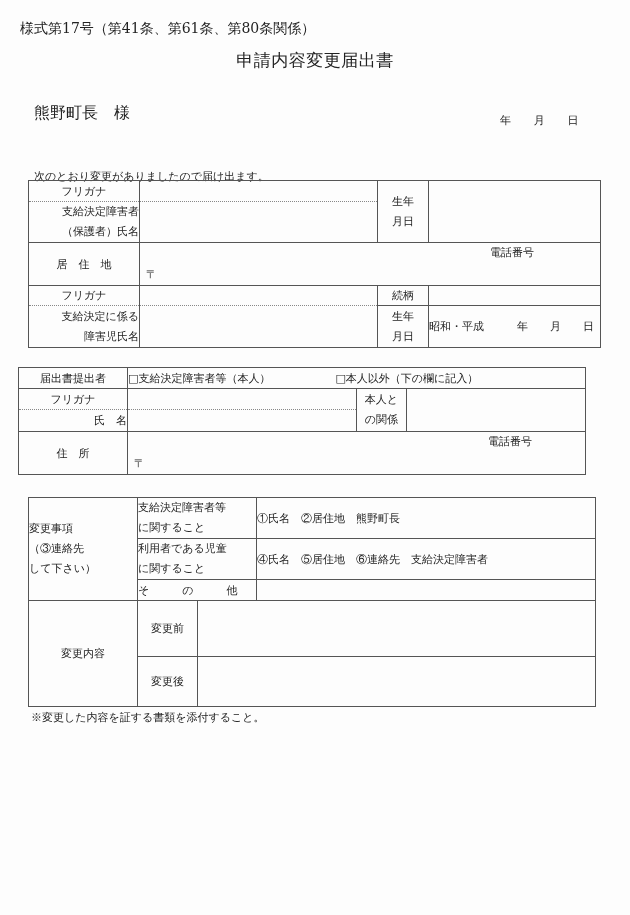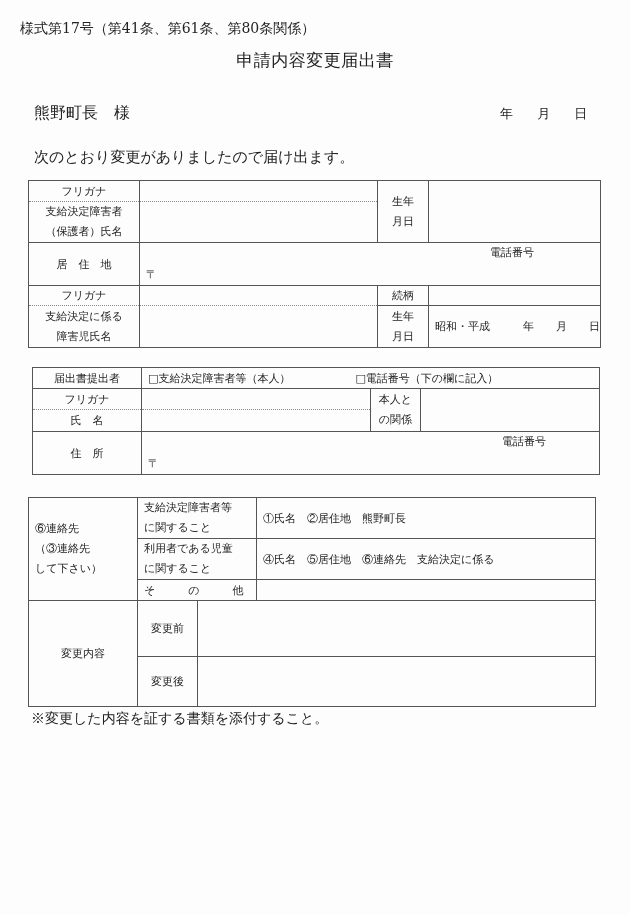--- a/index.html
+++ b/index.html
@@ -5,38 +5,38 @@
     html, body { margin: 0; padding: 0; }
     body {
       width: 630px; height: 915px; background: #fdfdfd; position: relative;
       font-family: "DejaVu Serif", "Liberation Serif", serif;
       color: #222; font-size: 11px; overflow: hidden;
     }
     .abs { position: absolute; white-space: nowrap; }
     .form-no { left: 20px; top: 20px; font-size: 14px; }
     .title { left: 0; width: 630px; top: 49px; text-align: center; font-size: 17px; letter-spacing: 0.5px; }
     .addressee { left: 34px; top: 103px; font-size: 16px; }
-    .date { left: 500px; top: 105px; font-size: 13px; word-spacing: 20px; }
-    .intro { left: 34px; top: 148px; font-size: 15px; }
-    .note { left: 31px; top: 710px; font-size: 14px; }
+    .date { left: 500px; top: 113px; font-size: 11px; word-spacing: 20px; font-family: Liberation Serif, serif; }
+    .intro { left: 34px; top: 169px; font-size: 11px; }
+    .note { left: 31px; top: 710px; font-size: 11px; }
 
     table { position: absolute; border-collapse: collapse; table-layout: fixed; }
     td { border: 1px solid #555; padding: 0; font-size: 11px; vertical-align: middle; }
     td.c { text-align: center; }
     td.dotb { border-bottom: 1px dotted #888; }
-    td.dott { border-top: 1px dotted #888; }
-    .pad { padding-left: 6px; }
+    td.dott { border-top: 1px dotted #888; text-align: right; }
+    .pad { }
     .small { font-size: 11px; }
     .lh { line-height: 20px; }
     .post { position: relative; height: 100%; }
     .post .mark { position: absolute; left: 6px; top: 3px; }
     .post .tel { position: absolute; bottom: 4px; }
 
     #t1 { left: 28px; top: 180px; width: 572px; }
-    #t2 { left: 32px; top: 367px; width: 567px; }
+    #t2 { left: 18px; top: 367px; width: 567px; }
     #t3 { left: 28px; top: 497px; width: 567px; }
     .sp { display: inline-block; }
   </style>
 </head>
 <body>
 
 <div class="abs form-no">様式第17号（第41条、第61条、第80条関係）</div>
 <div class="abs title">申請内容変更届出書</div>
 <div class="abs addressee">熊野町長　様</div>
 <div class="abs date">年 月 日</div>
@@ -102,21 +102,21 @@
       <col style="width:229px">
       <col style="width:50px">
       <col style="width:179px">
   </colgroup>
   <tbody>
       <tr style="height:21px">
     <td class="c">届出書提出者</td>
     <td colspan="3" class="pad">
       <span>□支給決定障害者等（本人）</span>
       <span class="sp" style="width:58px"></span>
-      <span>□電話番号（下の欄に記入）</span>
+      <span>□本人以外（下の欄に記入）</span>
     </td>
   </tr>
   <tr style="height:21px">
     <td class="c dotb">フリガナ</td>
     <td class="dotb"></td>
     <td class="c lh" rowspan="2">
       <div>本人と</div>
           <div>の関係</div>
     </td>
     <td rowspan="2"></td>
@@ -140,36 +140,36 @@
 <table id="t3">
   <colgroup>
     <col style="width:109px">
       <col style="width:60px">
       <col style="width:59px">
       <col style="width:339px">
   </colgroup>
   <tbody>
       <tr style="height:41px">
     <td rowspan="3" class="pad lh">
-      <div>⑥連絡先</div>
+      <div>変更事項</div>
       <div>（③連絡先</div>
       <div>して下さい）</div>
     </td>
     <td colspan="2" class="pad lh">
       <div>支給決定障害者等</div>
           <div>に関すること</div>
     </td>
     <td class="pad">①氏名　②居住地　熊野町長</td>
   </tr>
   <tr style="height:41px">
     <td colspan="2" class="pad lh">
       <div>利用者である児童</div>
           <div>に関すること</div>
     </td>
-    <td class="pad">④氏名　⑤居住地　⑥連絡先　支給決定に係る</td>
+    <td class="pad">④氏名　⑤居住地　⑥連絡先　支給決定障害者</td>
   </tr>
   <tr style="height:21px">
     <td colspan="2" class="pad">そ　　　の　　　他</td>
     <td></td>
   </tr>
   <tr style="height:56px">
     <td rowspan="2" class="c">変更内容</td>
     <td class="c">変更前</td>
     <td colspan="2"></td>
   </tr>

